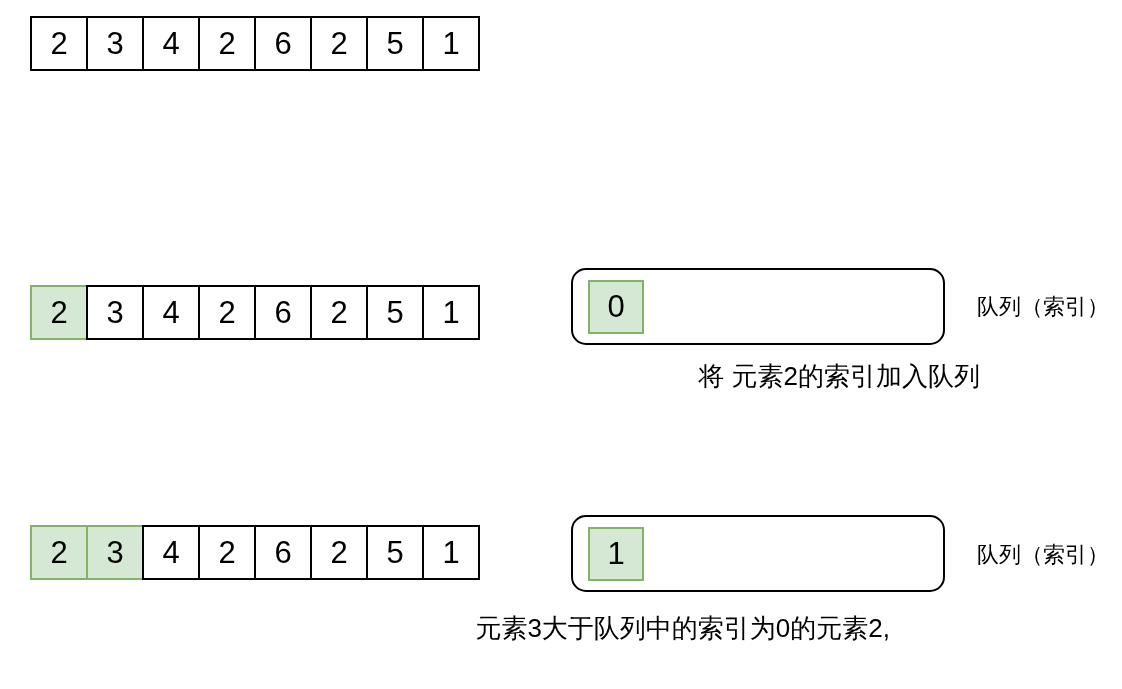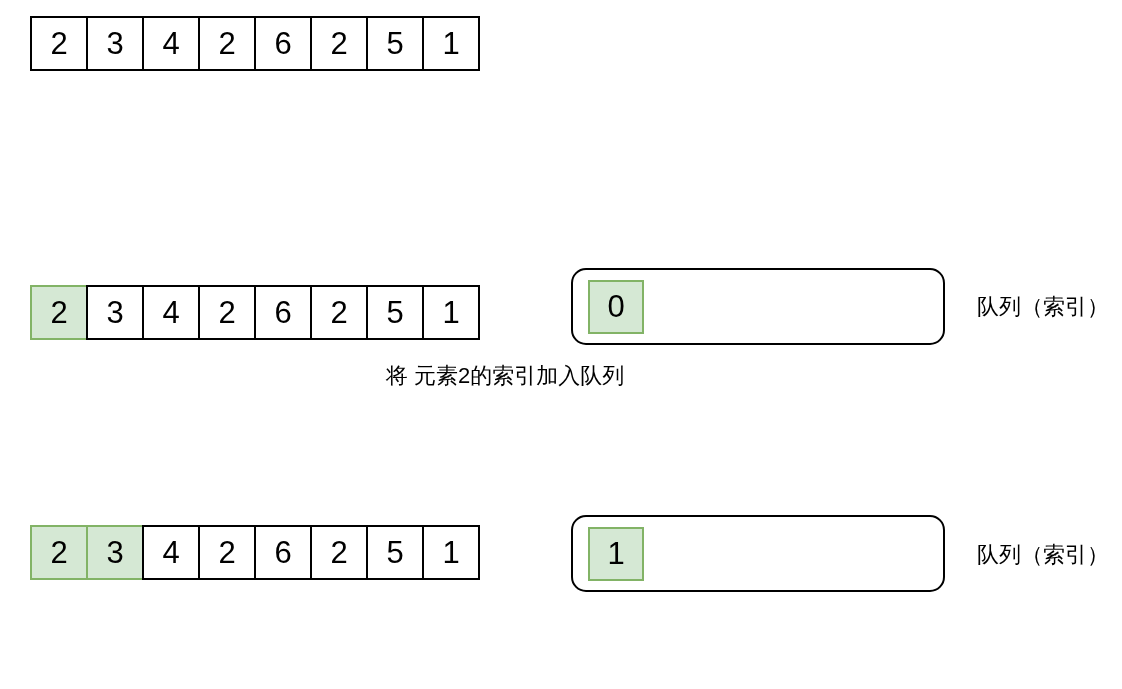--- a/index.html
+++ b/index.html
@@ -72,23 +72,23 @@
 
   .queue-label {
     position: absolute;
     font-size: 22px;
     line-height: 26px;
     white-space: nowrap;
   }
 
   .caption {
     position: absolute;
-    font-size: 22px;
+    font-size: 26px;
     line-height: 28px;
-    text-align: center;
+    text-align: right;
   }
 </style>
 </head>
 <body>
 
 <div class="canvas">
 
   <div class="array" style="left:30px; top:16px;">
     <div class="cell">2</div>
     <div class="cell">3</div>
@@ -130,15 +130,16 @@
     <div class="cell">1</div>
   </div>
 
   <div class="queue" style="left:571px; top:515px;">
     <div class="qcell">1</div>
   </div>
 
   <div class="queue-label" style="left:977px; top:542px;">队列（索引）</div>
 
   <div class="caption" style="left:30px; top:614px; width:860px;">
+    <div>元素3大于队列中的索引为0的元素2,</div>
   </div>
 
 </div>
 
 </body></html>

